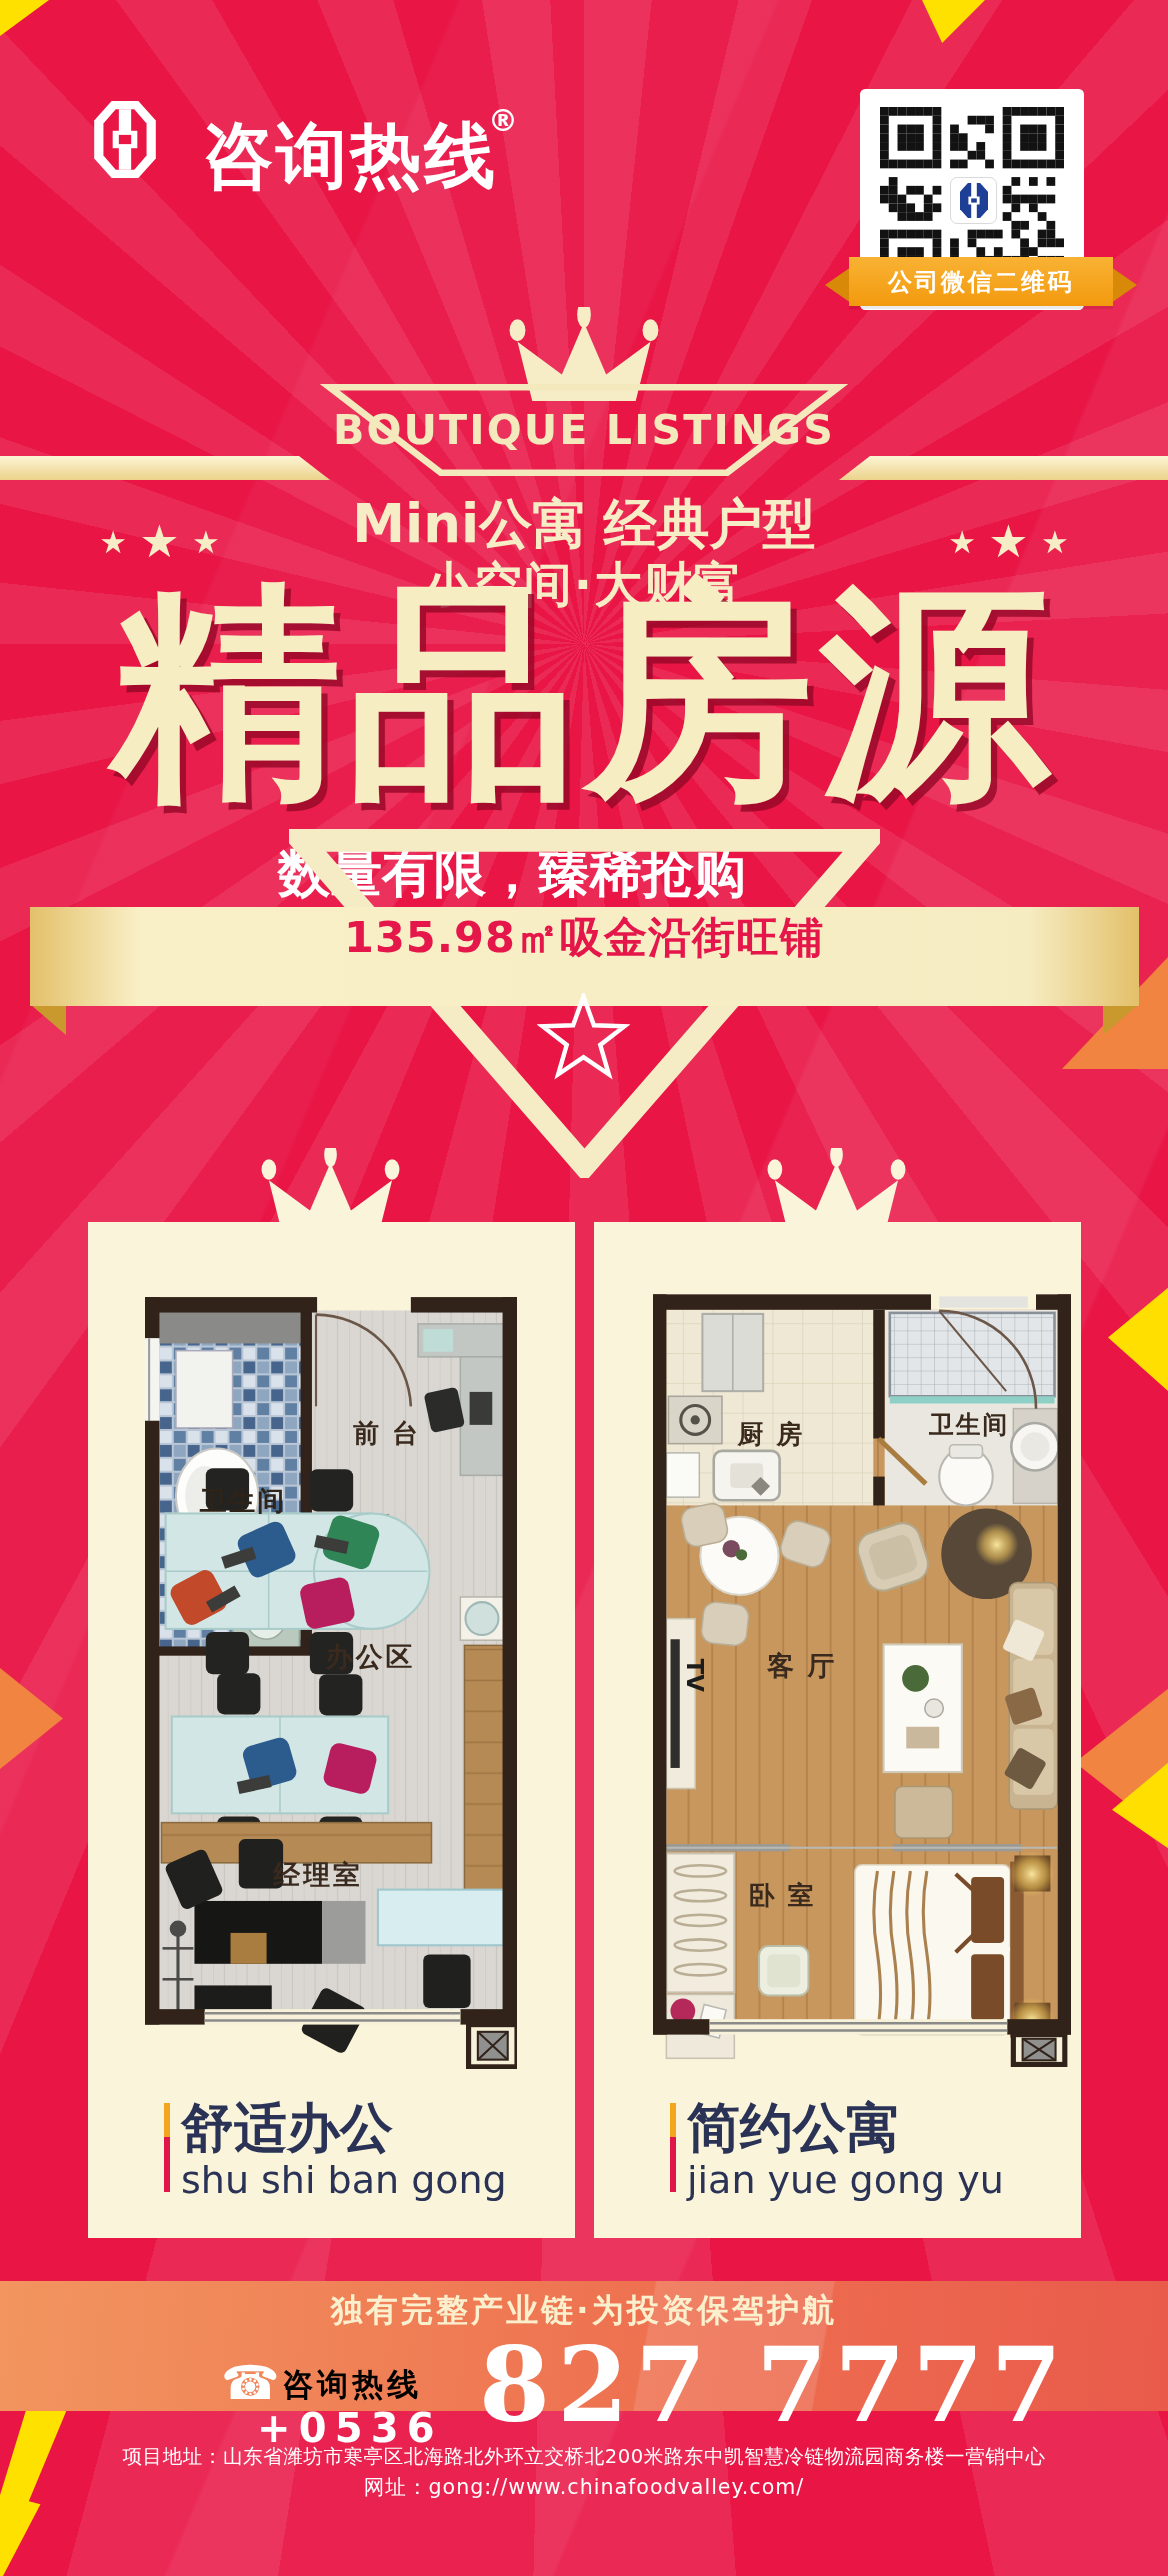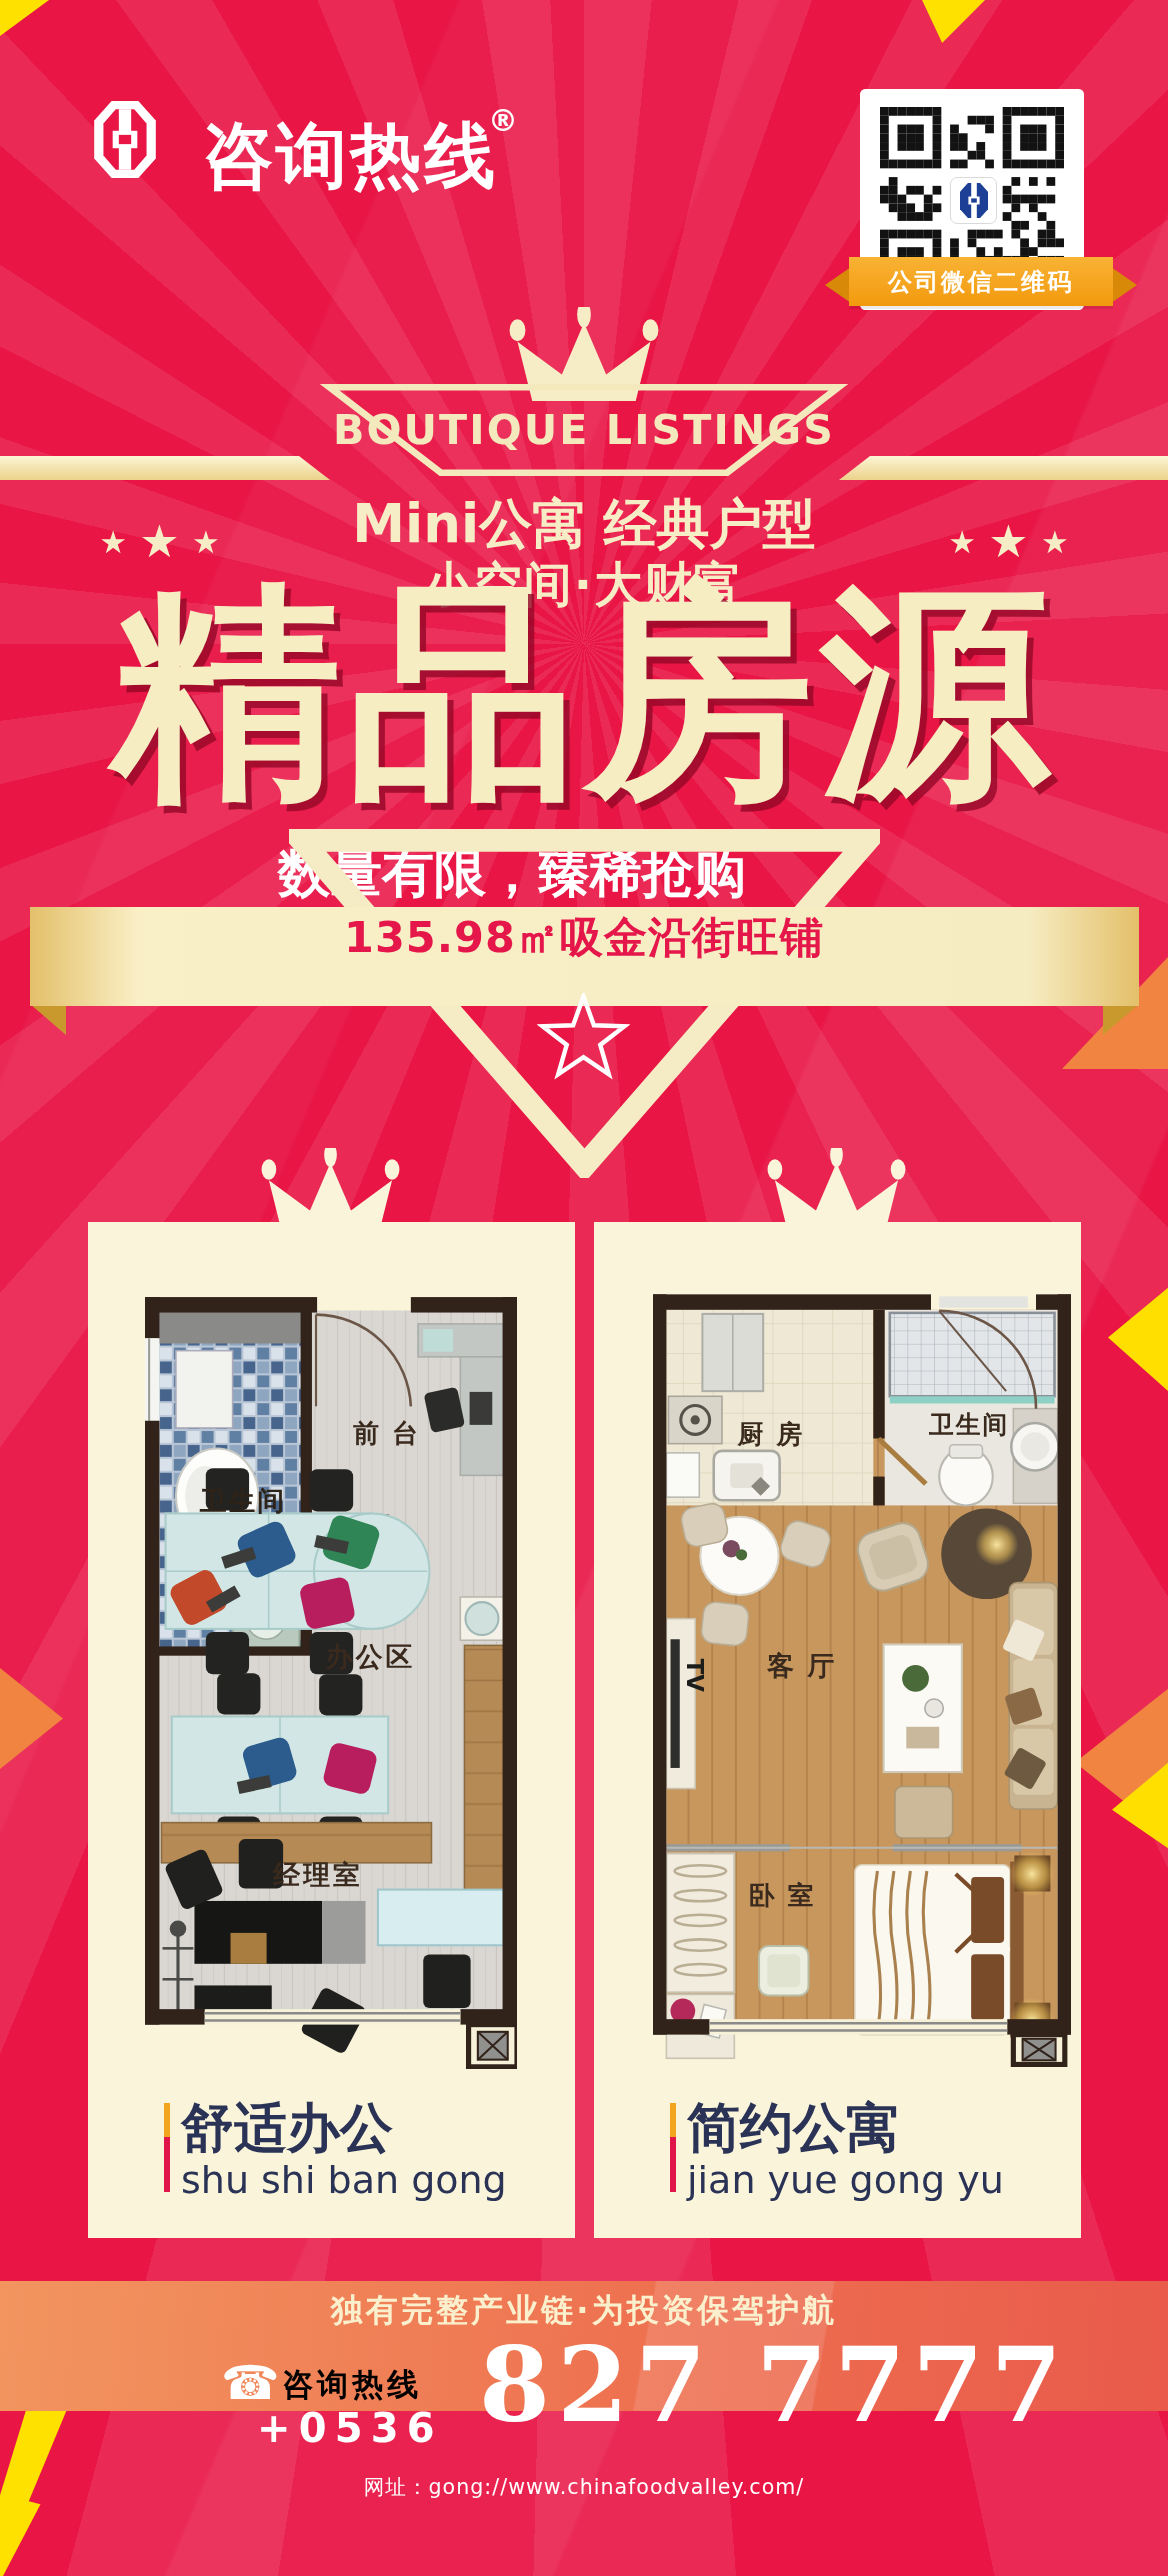--- a/index.html
+++ b/index.html
@@ -572,15 +572,16 @@
   <div class="abs caption-bar" style="left:670px"></div>
   <div class="abs caption-title" style="left:687px">简约公寓</div>
   <div class="abs caption-pinyin" style="left:687px">jian yue gong yu</div>
 
   <div class="abs orange-band"></div>
   <div class="abs slogan">独有完整产业链·为投资保驾护航</div>
   <div class="abs phone-icon">☎</div>
   <div class="abs hotline-label">咨询热线</div>
   <div class="abs hotline-prefix">+0536</div>
   <div class="abs hotline-number">827 7777</div>
+  <div class="abs address">项目地址：山东省潍坊市寒亭区北海路北外环立交桥北200米路东中凯智慧冷链物流园商务楼一营销中心</div>
   <div class="abs website">网址：gong://www.chinafoodvalley.com/</div>
 </div>
 
 
 </body></html>

